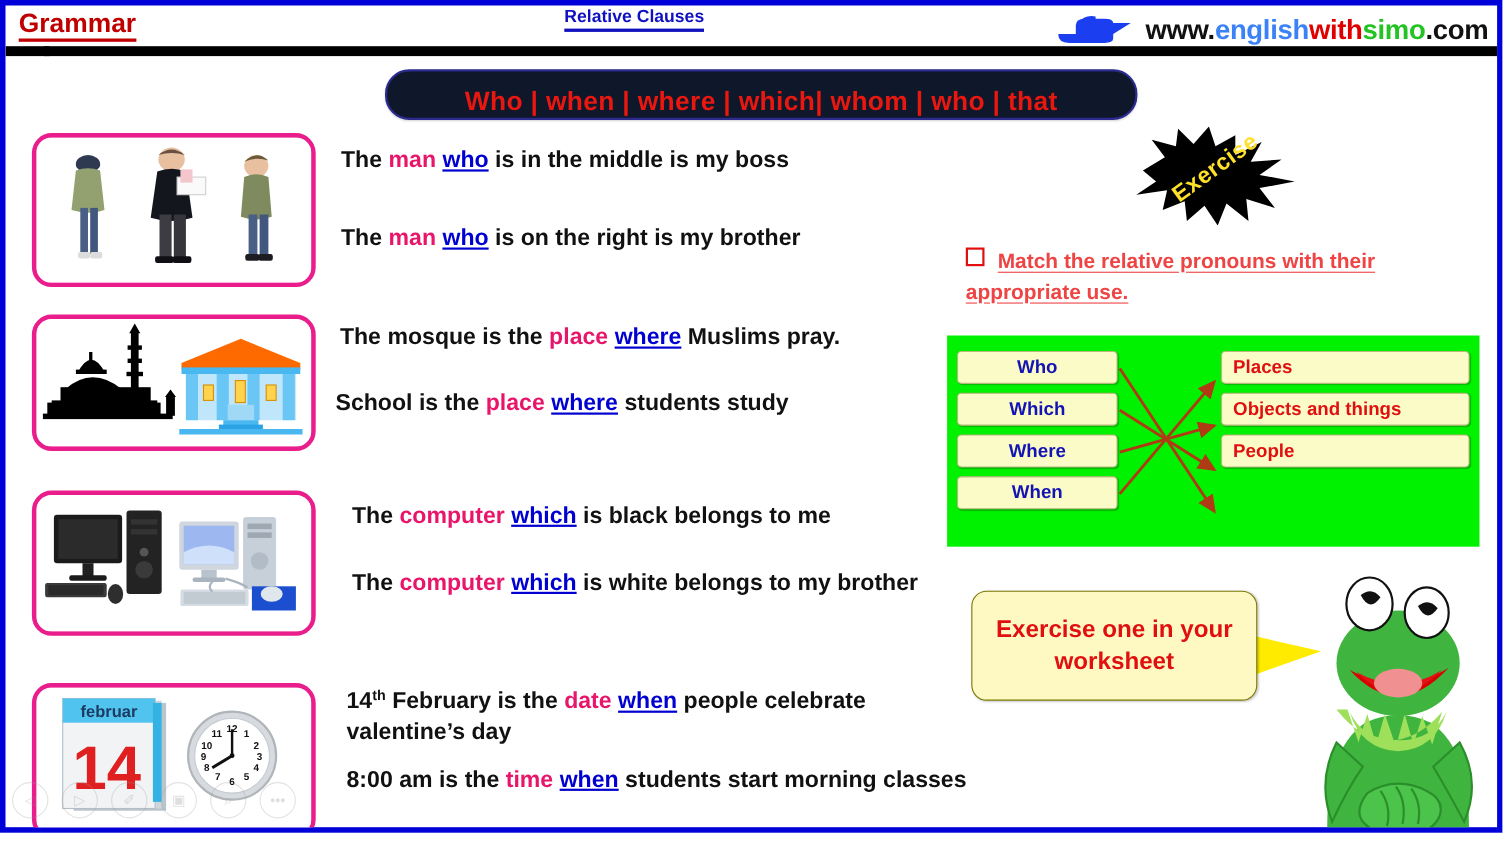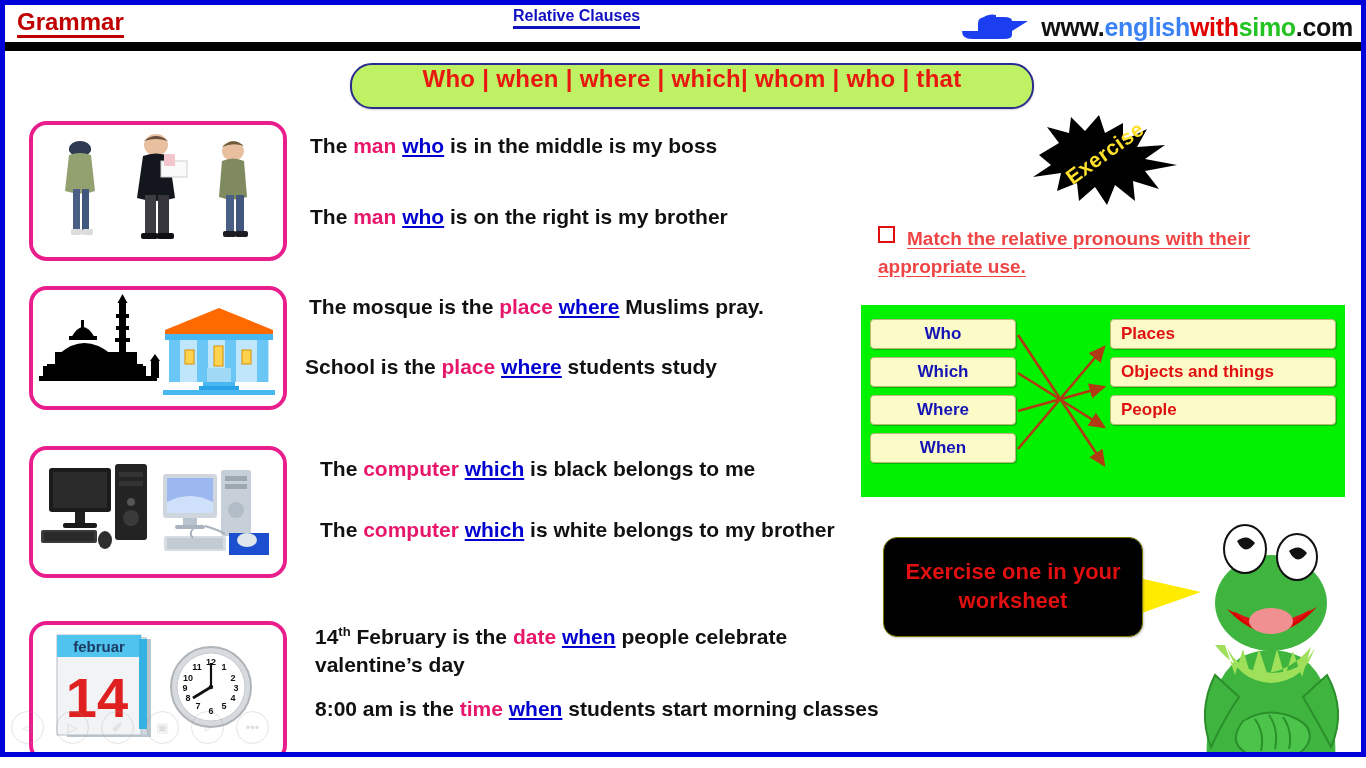--- a/index.html
+++ b/index.html
@@ -36,22 +36,22 @@
   .u-eng{color:#3b82f6;}
   .u-with{color:#e00000;}
   .u-simo{color:#22c322;}
   .hand-icon{position:absolute;left:955px;top:6px;width:70px;height:32px;}
   .blackbar{position:absolute;left:35px;top:37px;width:1321px;height:9px;background:#000;}
   .blackbar2{position:absolute;left:0;top:37px;width:40px;height:9px;background:#000;}
 
   
   .banner{
     position:absolute;left:345px;top:58px;width:680px;height:42px;
-    border:2px solid #2b2b8f;border-radius:22px;background:#bef264;
-    display:flex;align-items:flex-start;justify-content:center;
+    border:2px solid #2b2b8f;border-radius:22px;background:#0f172a;
+    display:flex;align-items:flex-end;justify-content:center;
     box-shadow:0 1px 2px rgba(0,0,0,.18);
   }
   .banner span{font-size:24px;font-weight:bold;color:#e8170f;letter-spacing:.3px;}
 
   
   .frame{
     position:absolute;border:4px solid #e91e8c;border-radius:18px;
     background:#f9a8d4;overflow:hidden;box-sizing:border-box;
   }
   .frame.f1{left:24px;top:116px;width:258px;height:140px;}
@@ -109,21 +109,21 @@
   }
   .mleft .mbox{justify-content:center;}
   .mleft .mbox span{color:#1414b4;font-size:17px;font-weight:bold;}
   .mright .mbox{padding-left:10px;}
   .mright .mbox span{color:#e01010;font-size:17px;font-weight:bold;}
   .match svg.lines{position:absolute;left:0;top:0;width:484px;height:192px;pointer-events:none;}
 
   
   .bubble{
     position:absolute;left:878px;top:532px;width:258px;height:98px;
-    background:#000000;border:1px solid #7a7a00;border-radius:14px;
+    background:#fef9c3;border:1px solid #7a7a00;border-radius:14px;
     display:flex;align-items:center;justify-content:center;text-align:center;
     box-shadow:1px 1px 2px rgba(0,0,0,.2);
   }
   .bubble span{color:#e01010;font-size:22px;font-weight:bold;line-height:1.3;}
   .bubble-tail{
     position:absolute;left:1134px;top:573px;width:0;height:0;
     border-top:14px solid transparent;border-bottom:22px solid transparent;
     border-left:62px solid #ffeb00;
   }
 

